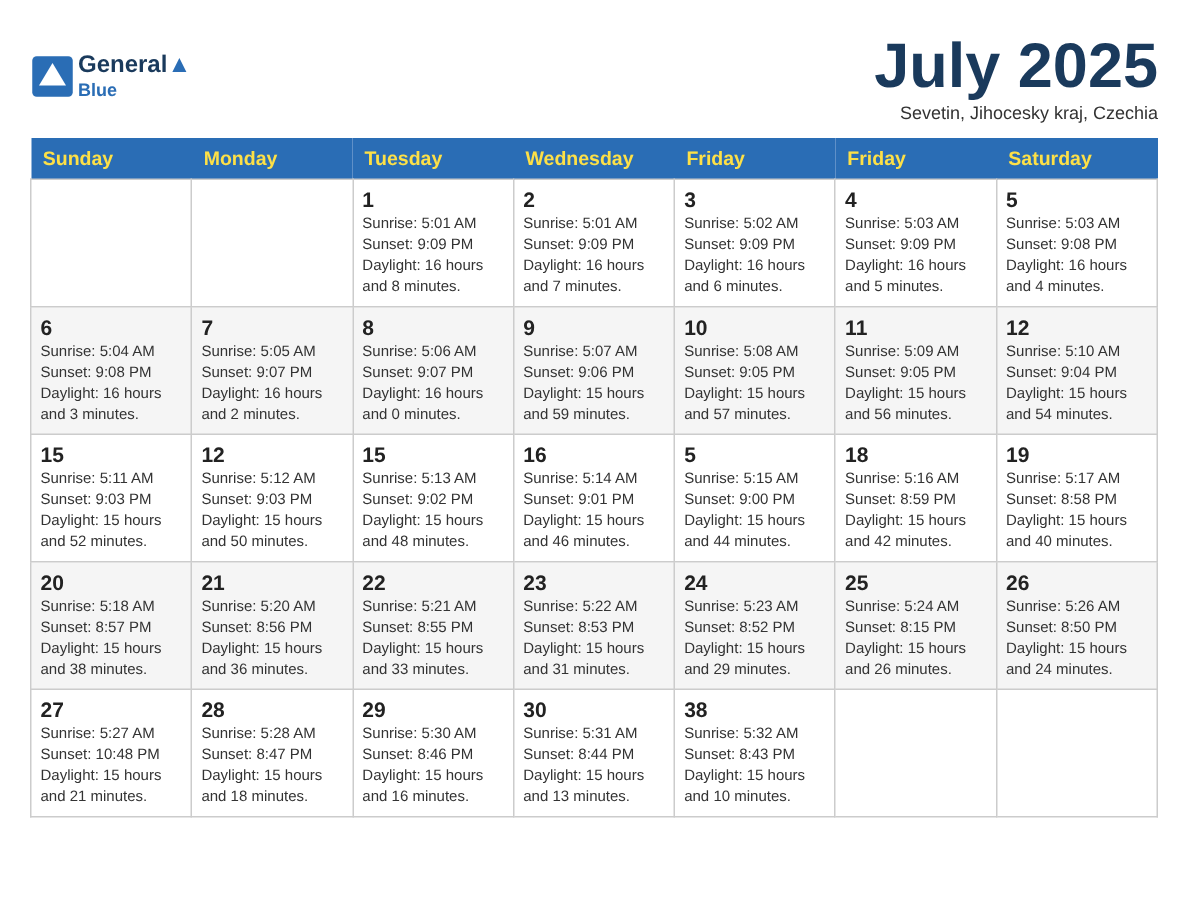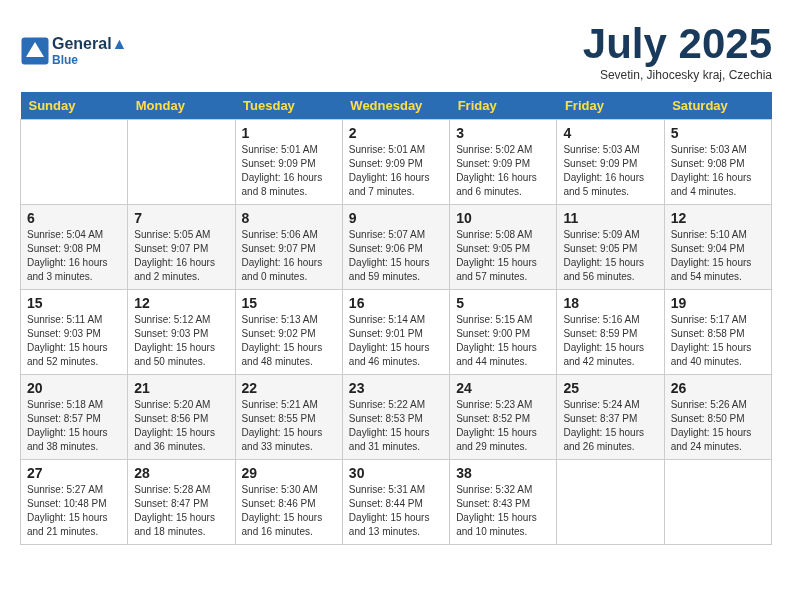--- a/index.html
+++ b/index.html
@@ -263,21 +263,21 @@
         </td>
         <td>
           <span class="day-num">24</span>
           <div class="day-info">Sunrise: 5:23 AM
 Sunset: 8:52 PM
 Daylight: 15 hours and 29 minutes.</div>
         </td>
         <td>
           <span class="day-num">25</span>
           <div class="day-info">Sunrise: 5:24 AM
-Sunset: 8:37 PM
+Sunset: 8:15 PM
 Daylight: 15 hours and 26 minutes.</div>
         </td>
         <td>
           <span class="day-num">26</span>
           <div class="day-info">Sunrise: 5:26 AM
 Sunset: 8:50 PM
 Daylight: 15 hours and 24 minutes.</div>
         </td>
       </tr>
       <tr>

